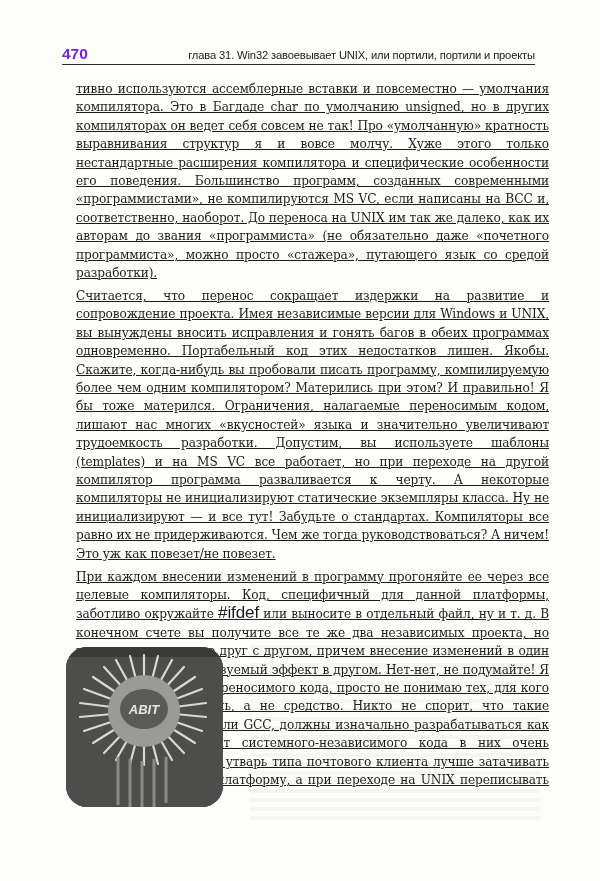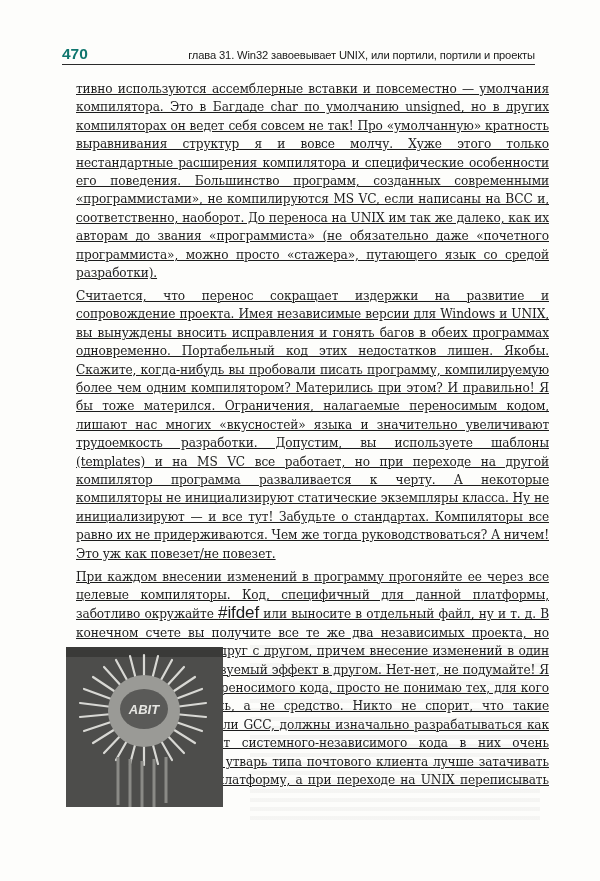--- a/index.html
+++ b/index.html
@@ -7,37 +7,37 @@
     width: 600px; height: 881px; background: #fdfdfb; position: relative; overflow: hidden;
     font-family: "DejaVu Serif", "Liberation Serif", serif; color: #1c1c1c;
   }
   .page-header {
     position: absolute; left: 62px; top: 46px; width: 473px; height: 16px;
     border-bottom: 1.5px solid #2a2a2a;
     display: flex; justify-content: space-between; align-items: flex-end;
     padding-bottom: 2px;
   }
   .page-number {
-    font-family: "Liberation Sans", sans-serif; font-weight: bold; font-size: 15.5px; color: #0f766e;
+    font-family: "Liberation Sans", sans-serif; font-weight: bold; font-size: 15.5px; color: #6d28d9;
     line-height: 16px;
   }
   .running-head {
     font-family: "Liberation Sans", sans-serif; font-size: 11.2px; color: #1a1a1a; line-height: 14px;
     letter-spacing: -0.15px;
   }
   .running-head b { font-weight: normal; }
   .body-text {
     position: absolute; left: 76px; top: 80px; width: 473px;
     font-size: 12.15px; line-height: 18.4px; text-align: justify; letter-spacing: -0.1px; text-decoration: underline;
   }
   .body-text p { margin: 0 0 4.5px 0; }
   .mono { font-family: "Liberation Sans", sans-serif; font-size: 17px; }
   .figure {
     position: absolute; left: 66px; top: 647px; width: 157px; height: 160px;
-    background: #0f766e; overflow: hidden;
+    background: #0f766e; overflow: hidden; border-radius: 21px;
   }
   .bleed {
     position: absolute; left: 250px; top: 640px; width: 290px; height: 180px;
     background: repeating-linear-gradient(180deg, rgba(0,0,0,0.0) 0 5px, rgba(0,0,0,0.05) 5px 9px);
     opacity: 0.6;
   }
 </style>
 </head>
 <body>
 

